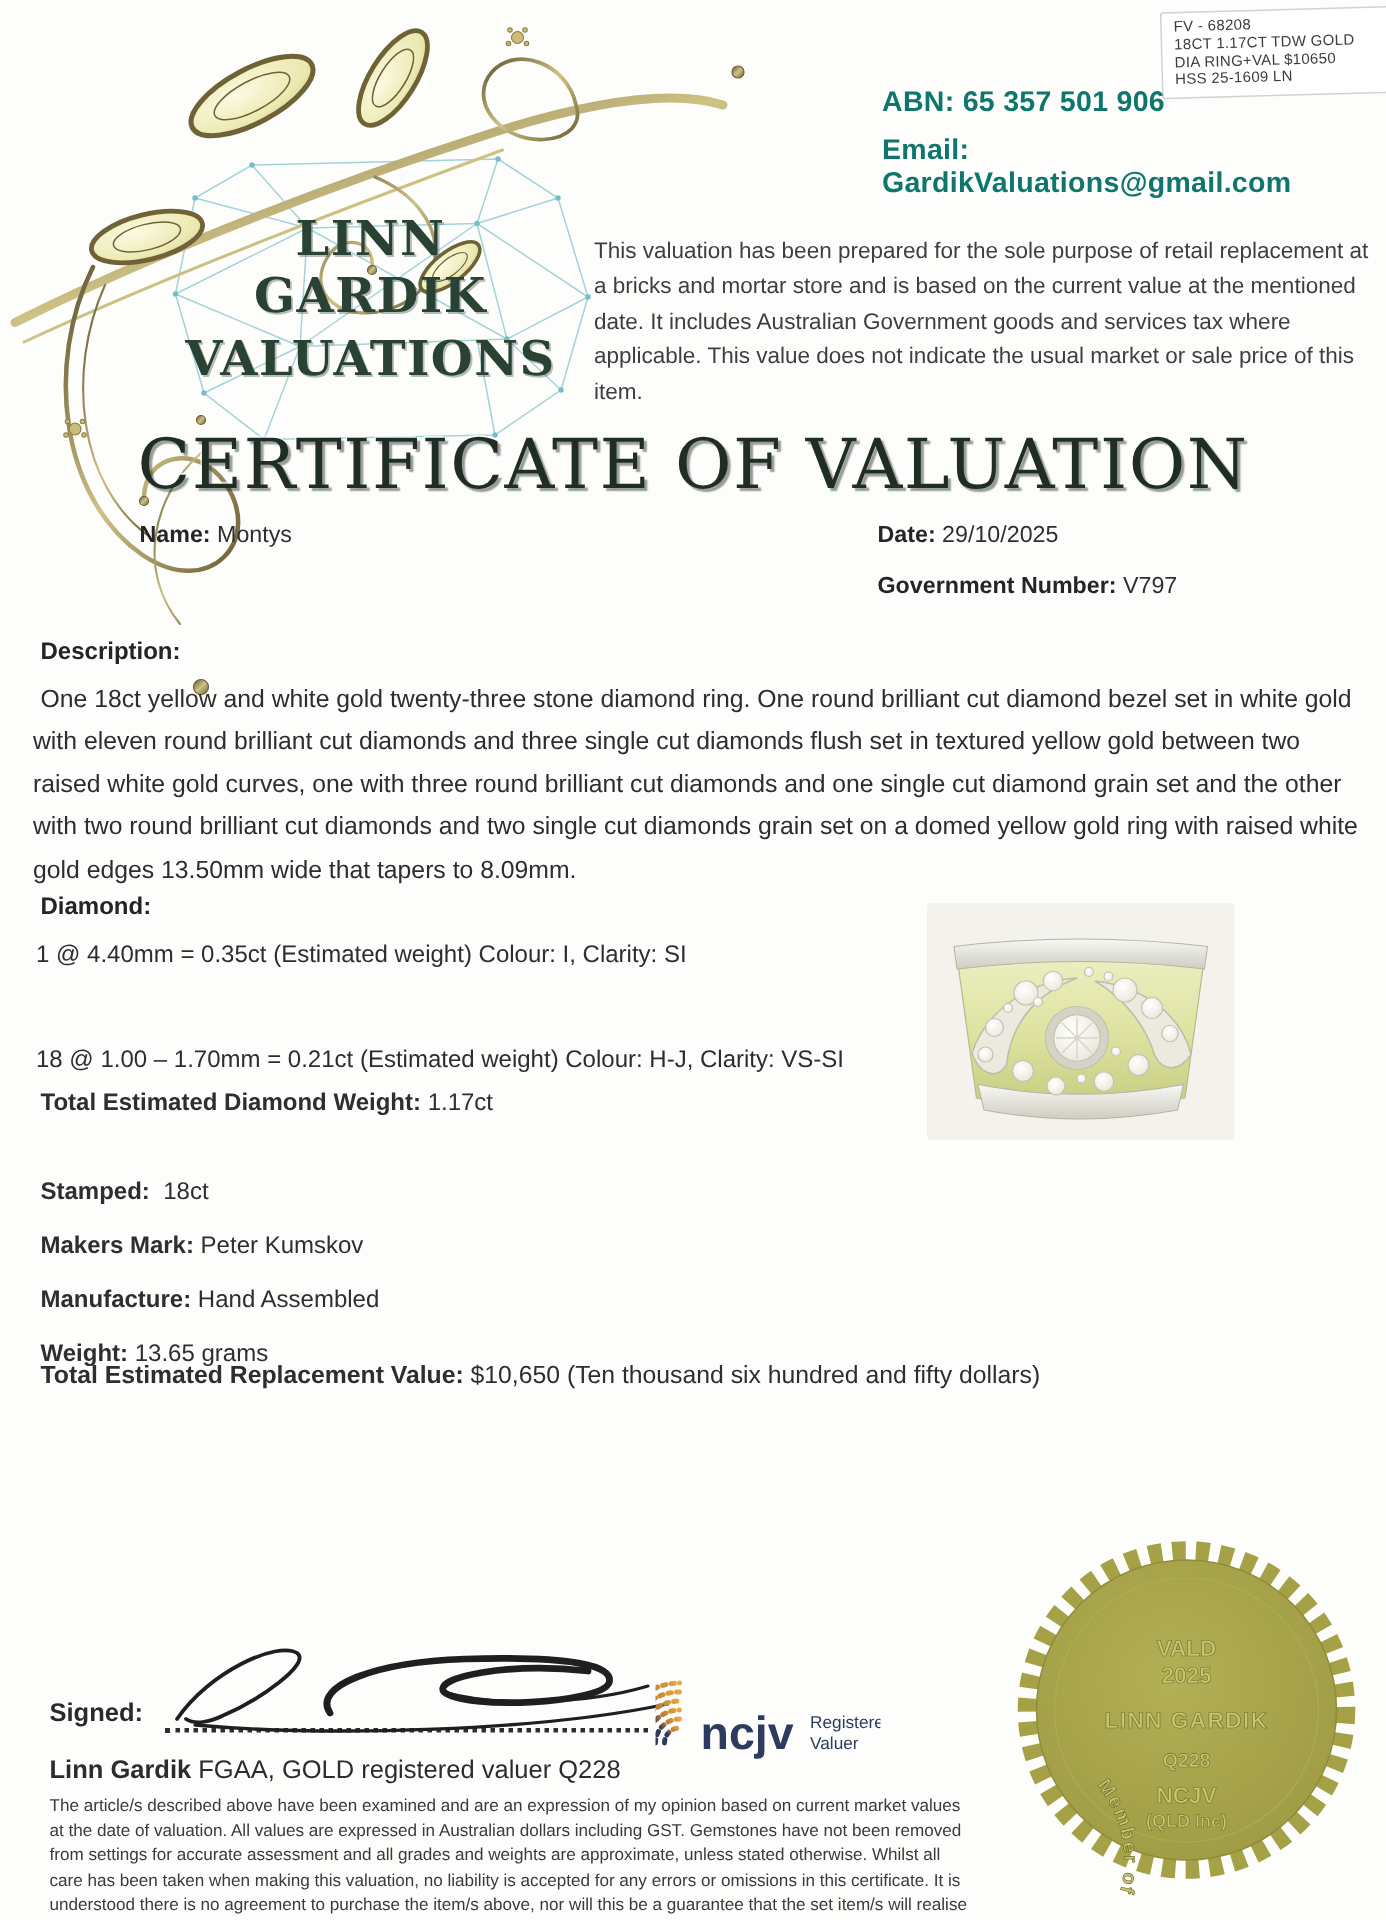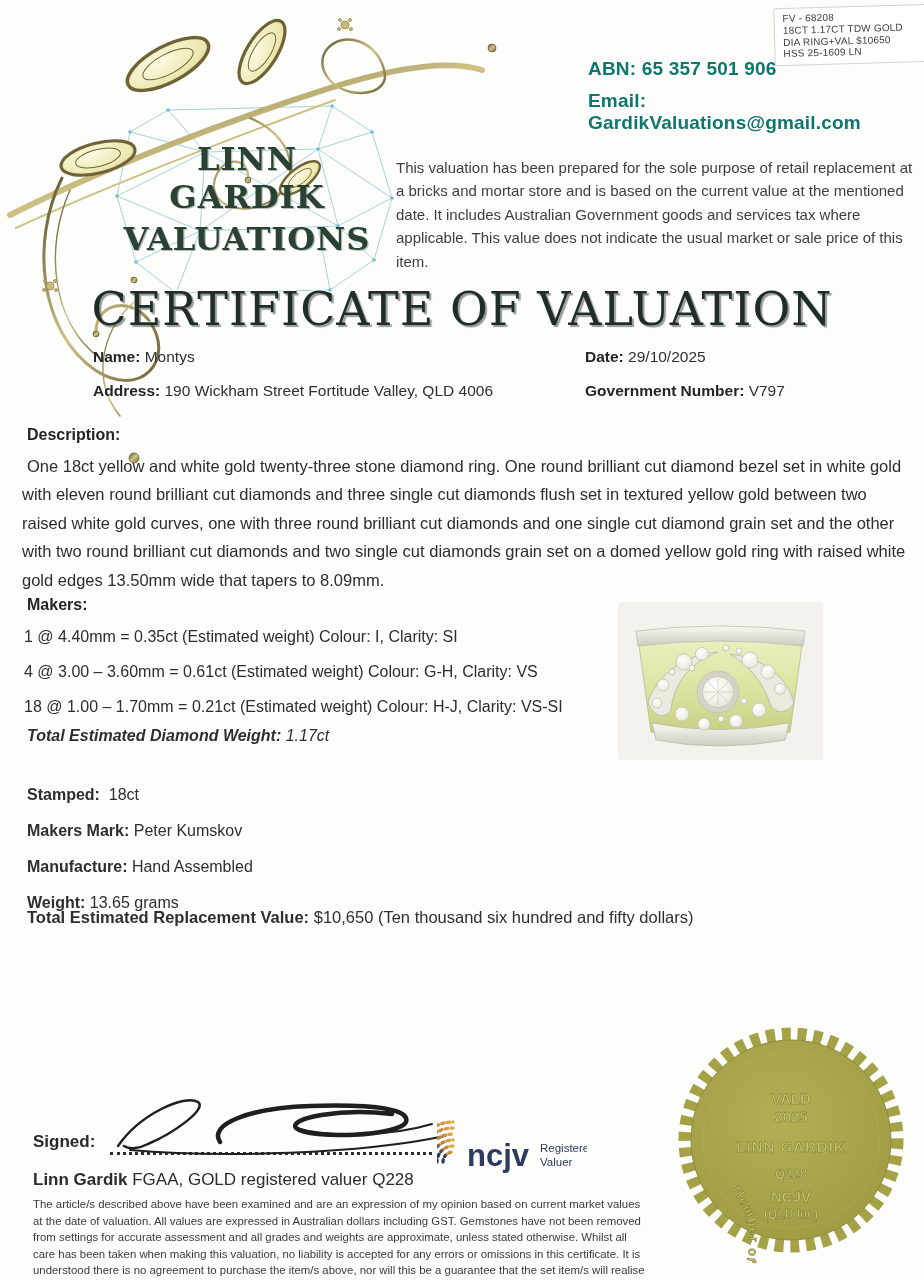--- a/index.html
+++ b/index.html
@@ -33,21 +33,21 @@
     font-family:"DejaVu Serif","Liberation Serif",serif;font-weight:normal;
     font-size:46px;letter-spacing:1px;color:#1f2d25;
     text-shadow:2px 2px 1px rgba(25,35,30,.45), -1px -1px 0 rgba(255,255,255,.7);}
   
   .kv{font-size:15.5px;color:#2f2f2f;}
   .kv b{color:#252525;}
   
   .h{font-size:16px;font-weight:bold;color:#242424;}
   .desc{left:22px;top:452px;width:886px;font-size:16.5px;line-height:1.72;color:#2d2d2d;text-indent:5px;}
   .dline{left:24px;font-size:16px;color:#2d2d2d;}
-  .total{left:27px;top:727px;font-size:16px;font-style:italic;}
+  .total{left:27px;top:727px;font-size:16px;}
   .attr{left:27px;font-size:16px;}
   .value-line{left:27px;top:908px;font-size:16.5px;}
   
   .signed-label{left:33px;top:1132px;font-size:17px;font-weight:bold;color:#2a2a2a;}
   .dotline{left:110px;top:1128px;width:322px;height:24px;border-bottom:3px dotted #2e2e2e;}
   .valuer{left:33px;top:1170px;font-size:17px;color:#2c2c2c;}
   .footnote{left:33px;top:1196px;width:612px;font-size:11.4px;line-height:1.45;color:#3a3a3a;}
   svg{display:block;}
   .noptr{pointer-events:none;}
 </style>
@@ -177,35 +177,30 @@
   <div class="abs title">CERTIFICATE OF VALUATION</div>
 
   <div class="abs kv" style="left:93px;top:348px">
     <b>Name:</b>
     <span>Montys</span>
   </div>
   <div class="abs kv" style="left:585px;top:348px">
     <b>Date:</b>
     <span>29/10/2025</span>
   </div>
-  <div class="abs kv" style="left:93px;top:382px">
-    <b>Address:</b>
-    <span>190 Wickham Street Fortitude Valley, QLD 4006</span>
-  </div>
   <div class="abs kv" style="left:585px;top:382px">
     <b>Government Number:</b>
     <span>V797</span>
   </div>
 
   <div class="abs h" style="left:27px;top:426px">Description:</div>
   <div class="abs desc">One 18ct yellow and white gold twenty-three stone diamond ring. One round brilliant cut diamond bezel set in white gold with eleven round brilliant cut diamonds and three single cut diamonds flush set in textured yellow gold between two raised white gold curves, one with three round brilliant cut diamonds and one single cut diamond grain set and the other with two round brilliant cut diamonds and two single cut diamonds grain set on a domed yellow gold ring with raised white gold edges 13.50mm wide that tapers to 8.09mm.</div>
 
-  <div class="abs h" style="left:27px;top:596px">Makers:</div>
+  <div class="abs h" style="left:27px;top:596px">Diamond:</div>
   <div class="abs dline" style="top:628px">1 @ 4.40mm = 0.35ct (Estimated weight) Colour: I, Clarity: SI</div>
-  <div class="abs dline" style="top:663px">4 @ 3.00 – 3.60mm = 0.61ct (Estimated weight) Colour: G-H, Clarity: VS</div>
   <div class="abs dline" style="top:698px">18 @ 1.00 – 1.70mm = 0.21ct (Estimated weight) Colour: H-J, Clarity: VS-SI</div>
   <div class="abs total">
     <b>Total Estimated Diamond Weight:</b>
     <span>1.17ct</span>
   </div>
 
   <svg class="abs" style="left:618px;top:602px" width="205" height="158" viewBox="0 0 205 158">
     <defs>
       <linearGradient id="bandGrad" x1="0" y1="0" x2="0" y2="1">
         <stop offset="0" stop-color="#eef0c4"></stop>

